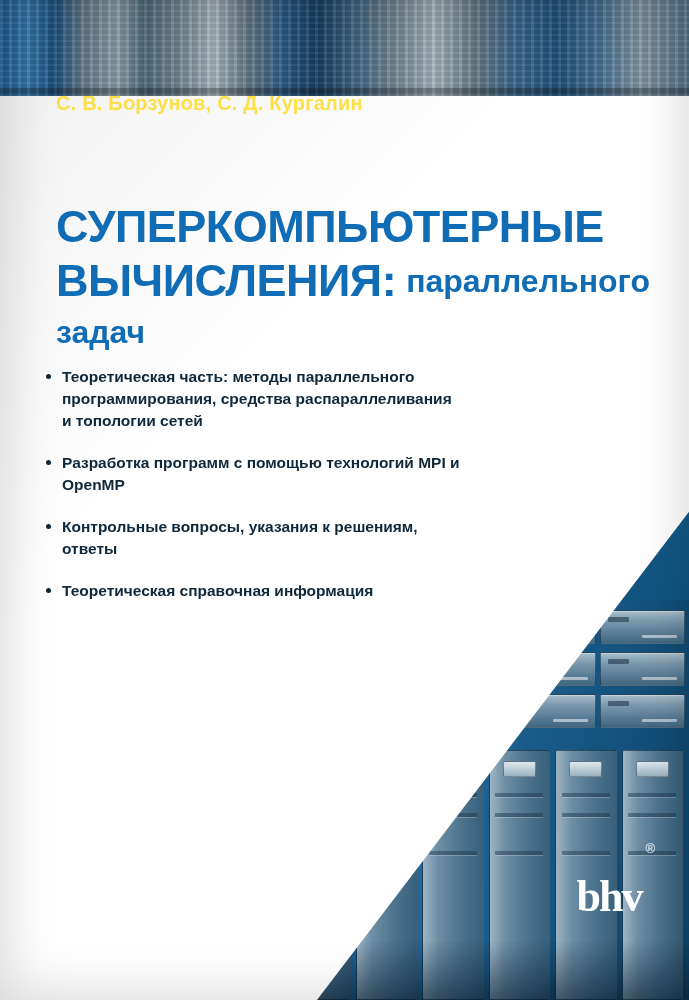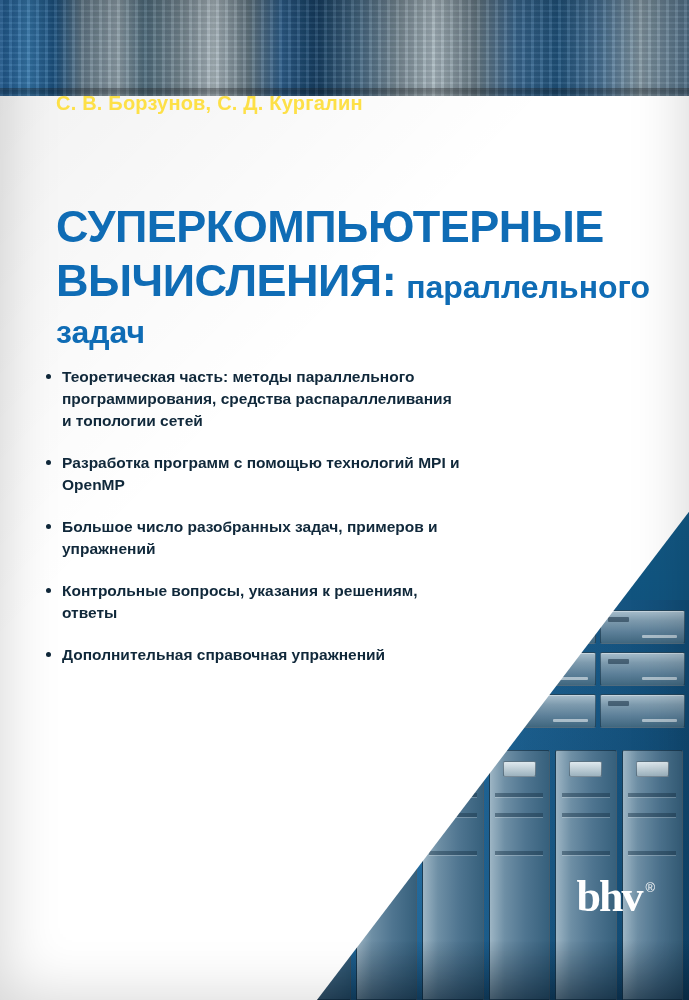--- a/index.html
+++ b/index.html
@@ -236,21 +236,21 @@
   }
   .title-main {
     font-size: 45px;
     font-weight: bold;
     color: #0f6cb5;
     line-height: 54px;
     letter-spacing: -0.5px;
   }
   .title-line2 {
     display: flex;
-    align-items: flex-end;
+    align-items: center;
     flex-wrap: wrap;
     gap: 10px;
   }
   .title-sub {
     font-size: 32px;
     font-weight: bold;
     color: #0f6cb5;
     line-height: 42px;
   }
   .title-sub-2 {
@@ -294,20 +294,21 @@
     display: flex;
     align-items: flex-start;
     color: #ffffff;
   }
   .logo-mark {
     font-size: 44px;
     font-weight: bold;
     font-family: "Liberation Serif", serif;
     letter-spacing: -2px;
     line-height: 42px;
+    margin-top: 39px;
   }
   .logo-reg {
     font-size: 13px;
     margin-left: 4px;
     margin-top: 4px;
   }
 
   
   .vignette {
     position: absolute;
@@ -470,29 +471,25 @@
     <div class="bullet">
       <span class="dot"></span>
       <span>Теоретическая часть: методы параллельного программирования, средства распараллеливания и топологии сетей</span>
     </div>
     <div class="bullet">
       <span class="dot"></span>
       <span>Разработка программ с помощью технологий MPI и OpenMP</span>
     </div>
     <div class="bullet">
       <span class="dot"></span>
-      <span>Большое число разобранных задач, примеров и упражнений</span>
+      <span>Контрольные вопросы, указания к решениям, ответы</span>
     </div>
     <div class="bullet">
       <span class="dot"></span>
-      <span>Контрольные вопросы, указания к решениям, ответы</span>
-    </div>
-    <div class="bullet">
-      <span class="dot"></span>
-      <span>Дополнительная справочная упражнений</span>
+      <span>Теоретическая справочная информация</span>
     </div>
   </div>
 
   <div class="logo">
     <span class="logo-mark">bhv</span>
     <span class="logo-reg">®</span>
   </div>
 
   <div class="vignette"></div>
 </div>

